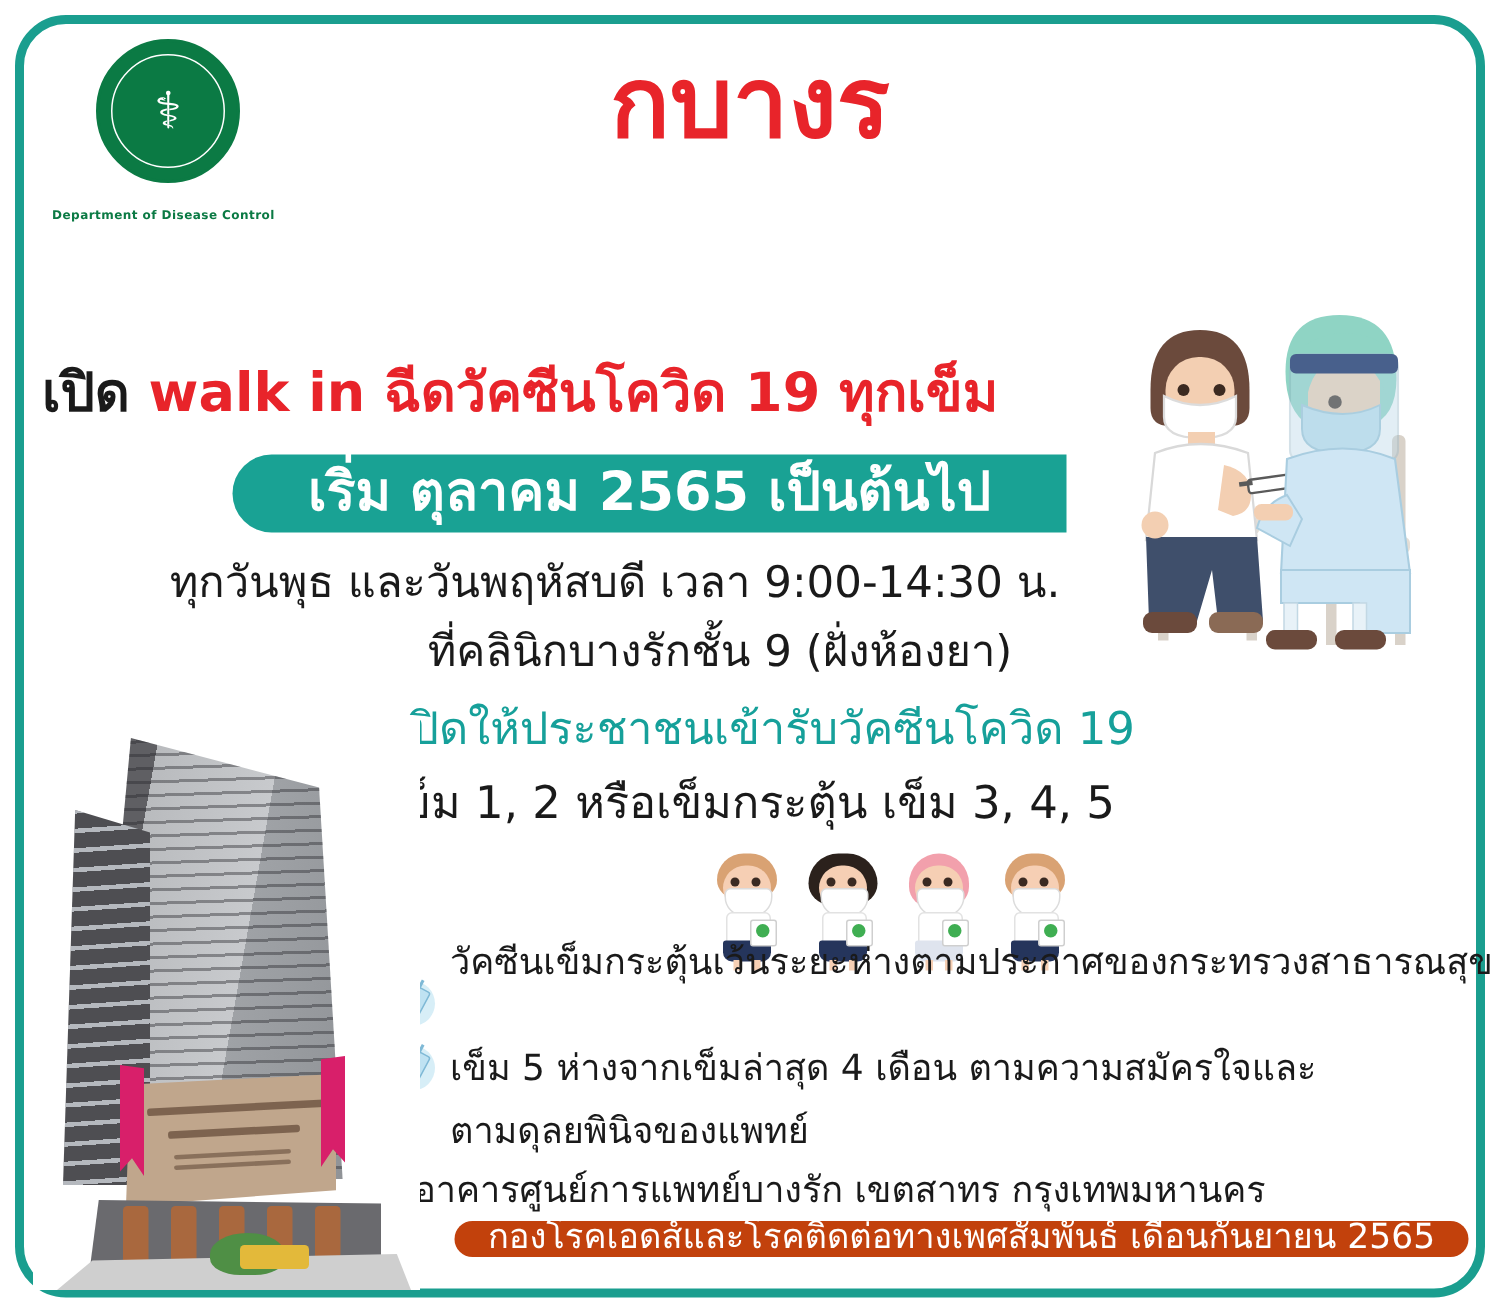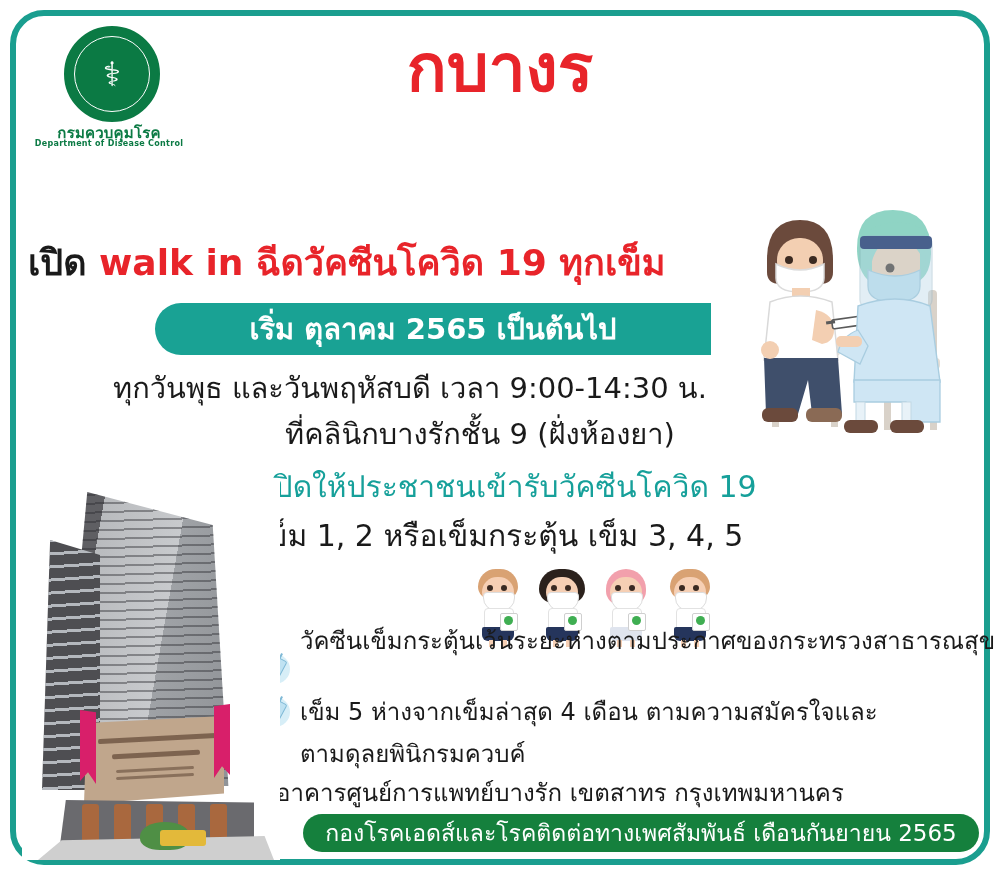--- a/index.html
+++ b/index.html
@@ -72,21 +72,21 @@
   #walkline .blk{color:#1a1a1a;}
   #walkline .red{color:#e8242a;}
 
   
   #banner2{
     position:absolute;left:155px;top:303px;width:556px;height:52px;
     background:#19a294;border-radius:26px 0 0 26px;
     display:flex;align-items:center;justify-content:center;
   }
   #banner2 .txt{
-    color:#ffffff;font-size:29px;font-weight:bold;line-height:1;white-space:nowrap;
+    color:#ffffff;font-size:36px;font-weight:bold;line-height:1;white-space:nowrap;
   }
 
   
   .bodyline{
     position:absolute;width:1000px;text-align:center;
     font-size:29px;color:#1a1a1a;line-height:1.1;white-space:nowrap;
   }
   .bodyline.teal{color:#16a09a;}
   #line1{top:373px;left:-90px;}
   #line2{top:419px;left:-20px;}
@@ -122,23 +122,23 @@
 
   
   #loc{
     position:absolute;left:0;top:780px;width:1000px;text-align:center;
     font-size:24px;color:#1a1a1a;line-height:1.1;white-space:nowrap;
     padding-left:90px;box-sizing:border-box;
   }
 
   
   #footer{
-    position:absolute;left:303px;top:814px;width:676px;height:38px;
-    background:#15803d;border-radius:21px;
-    display:flex;align-items:center;justify-content:center;
+    position:absolute;left:303px;top:814px;width:676px;height:24px;
+    background:#c2410c;border-radius:21px;
+    display:flex;align-items:flex-start;justify-content:center;
   }
   #footer .txt{color:#ffffff;font-size:23px;line-height:1;white-space:nowrap;}
 
   
   #building{
     position:absolute;left:22px;top:478px;width:258px;height:382px;
     overflow:hidden;
   }
   #bld-sky{position:absolute;left:0;top:0;width:258px;height:382px;background:#ffffff;}
   #bld-tower{
@@ -189,21 +189,20 @@
 <body>
 
 <div id="poster">
 
   <div id="frame"></div>
 
   <div id="logo">
     <div class="seal">
       <div class="inner">⚕</div>
     </div>
-    <div class="dc-th">กรมควบคุมโรค</div>
     <div class="dc-en">Department of Disease Control</div>
   </div>
 
   <div id="title">กบางร</div>
 
 
   <div id="walkline">
     <span class="blk">เปิด </span><span class="red">walk in ฉีดวัคซีนโควิด 19 ทุกเข็ม</span>
   </div>
 
@@ -272,21 +271,21 @@
     <div class="barrel"></div>
     <div class="needle"></div>
   </div>
   <div class="syr" id="s2">
     <div class="halo"></div>
     <div class="barrel"></div>
     <div class="needle"></div>
   </div>
   <div class="bullet" id="b1">วัคซีนเข็มกระตุ้นเว้นระยะห่างตามประกาศของกระทรวงสาธารณสุข</div>
   <div class="bullet" id="b2">เข็ม 5 ห่างจากเข็มล่าสุด 4 เดือน ตามความสมัครใจและ</div>
-  <div class="bullet" id="b3">ตามดุลยพินิกรมควบค์</div>
+  <div class="bullet" id="b3">ตามดุลยพินิจของแพทย์</div>
 
   <div id="loc">ณ อาคารศูนย์การแพทย์บางรัก เขตสาทร กรุงเทพมหานคร</div>
 
   <div id="footer">
     <div class="txt">กองโรคเอดส์และโรคติดต่อทางเพศสัมพันธ์  เดือนกันยายน 2565</div>
   </div>
 
   <div id="building">
     <div id="bld-sky"></div>
     <div id="bld-tower"></div>

